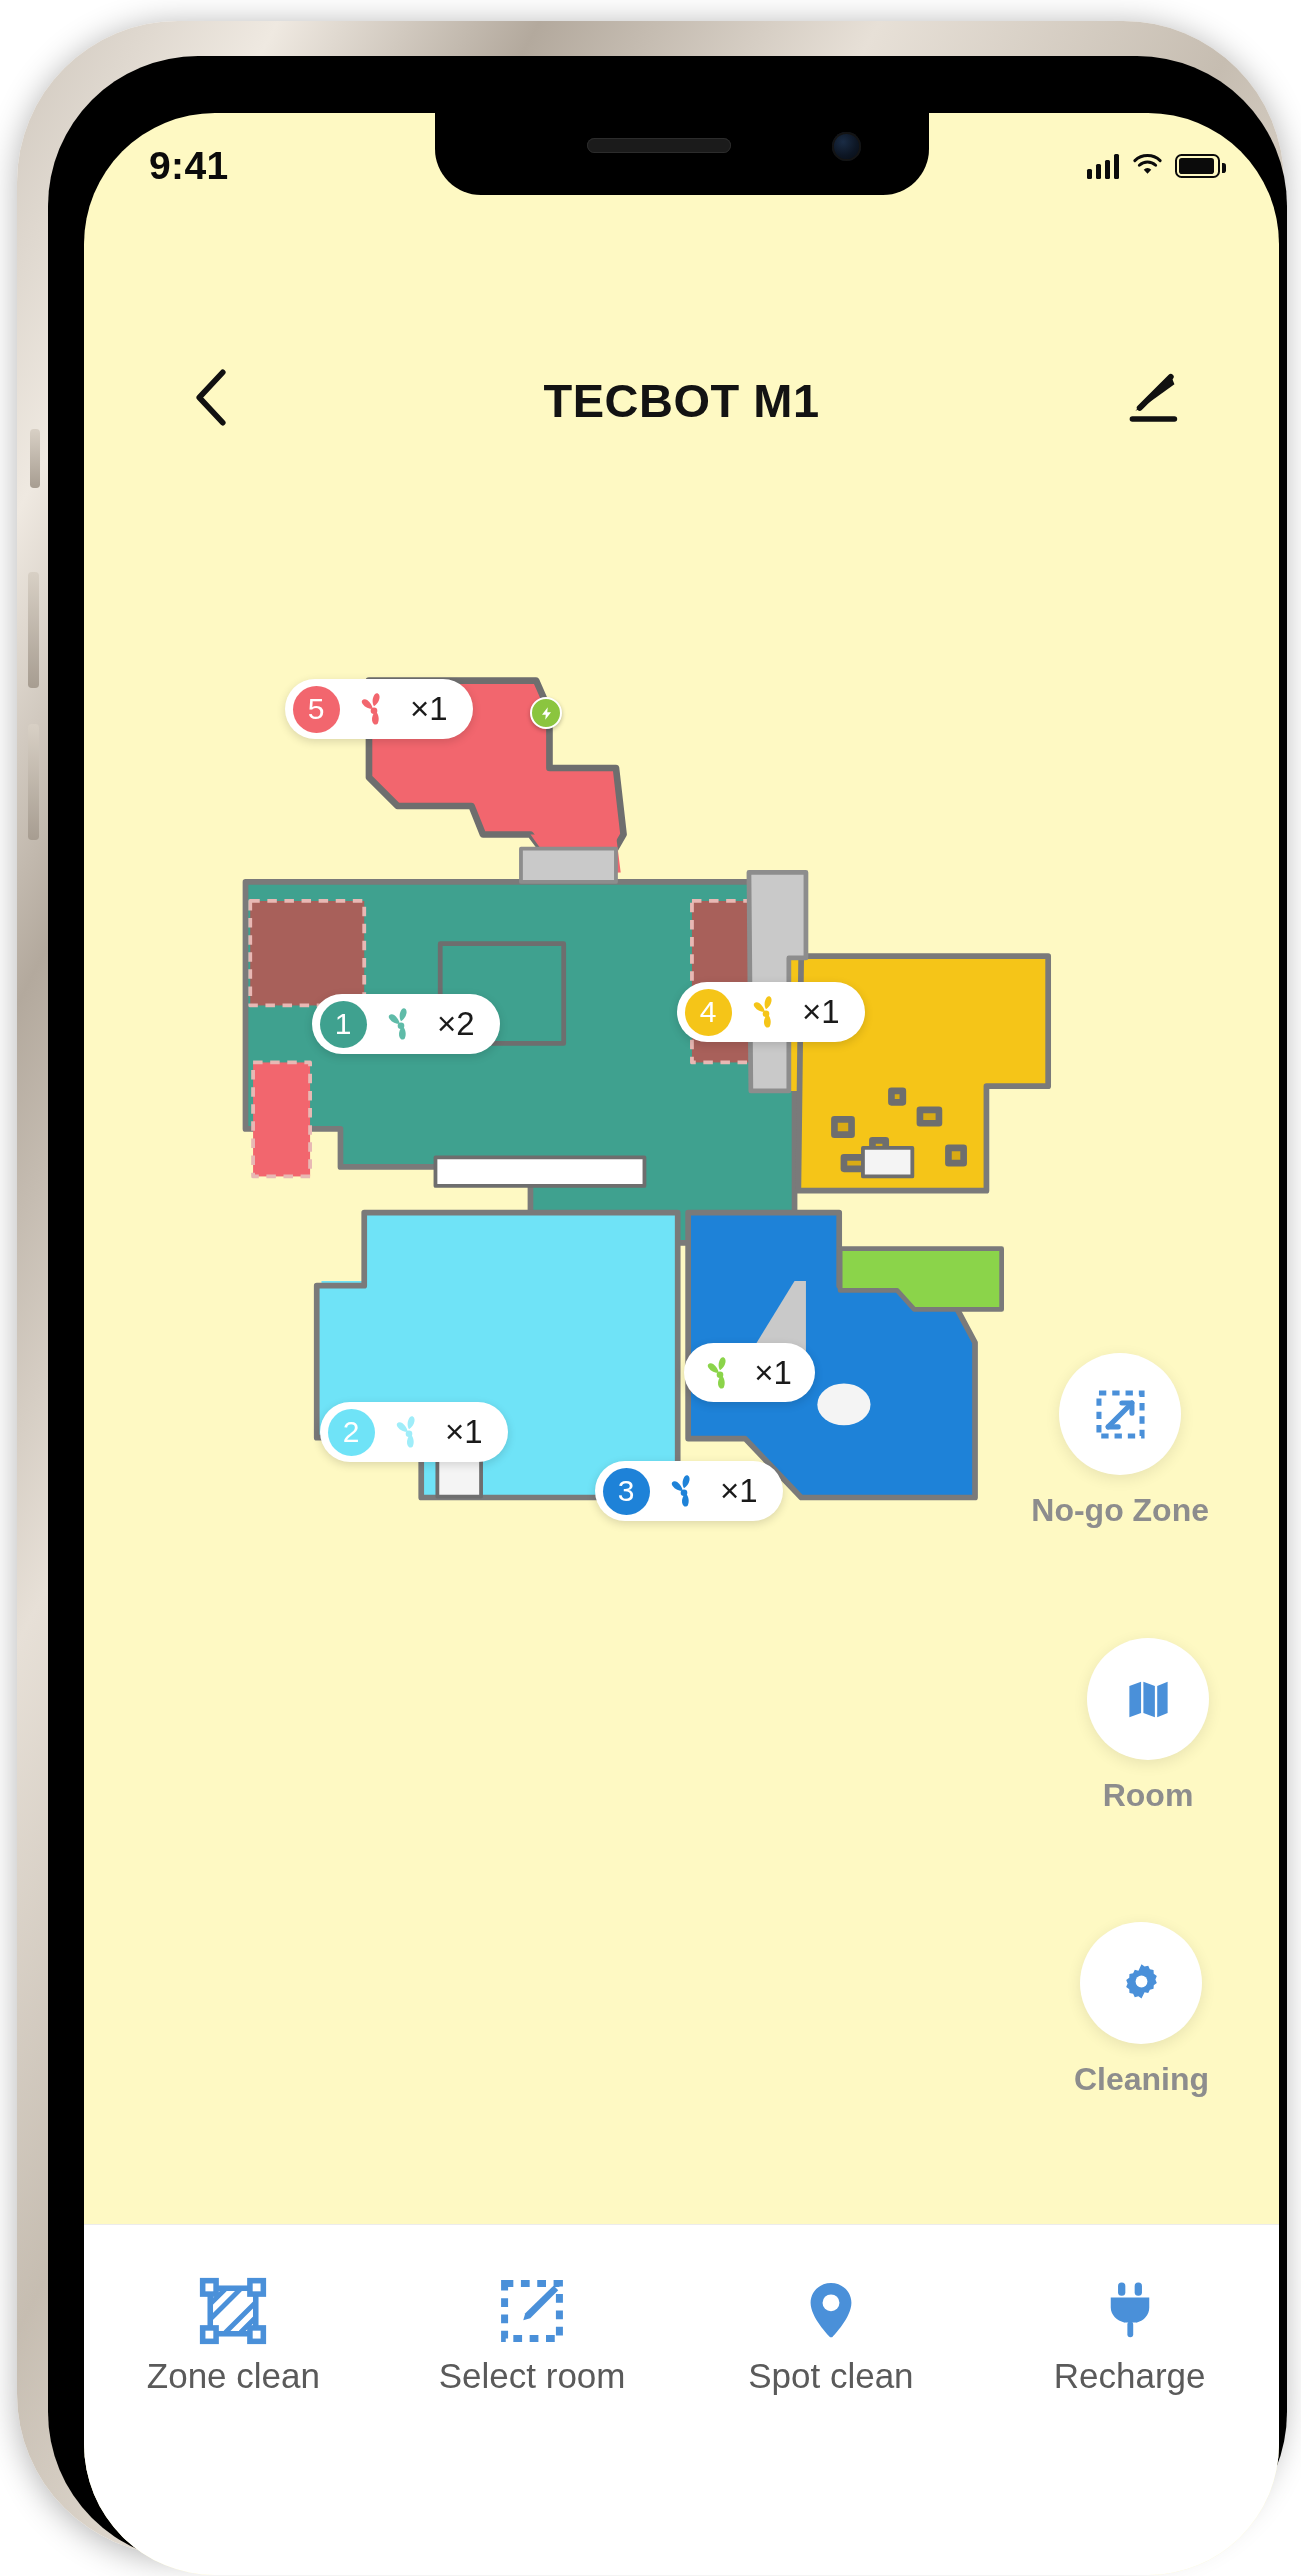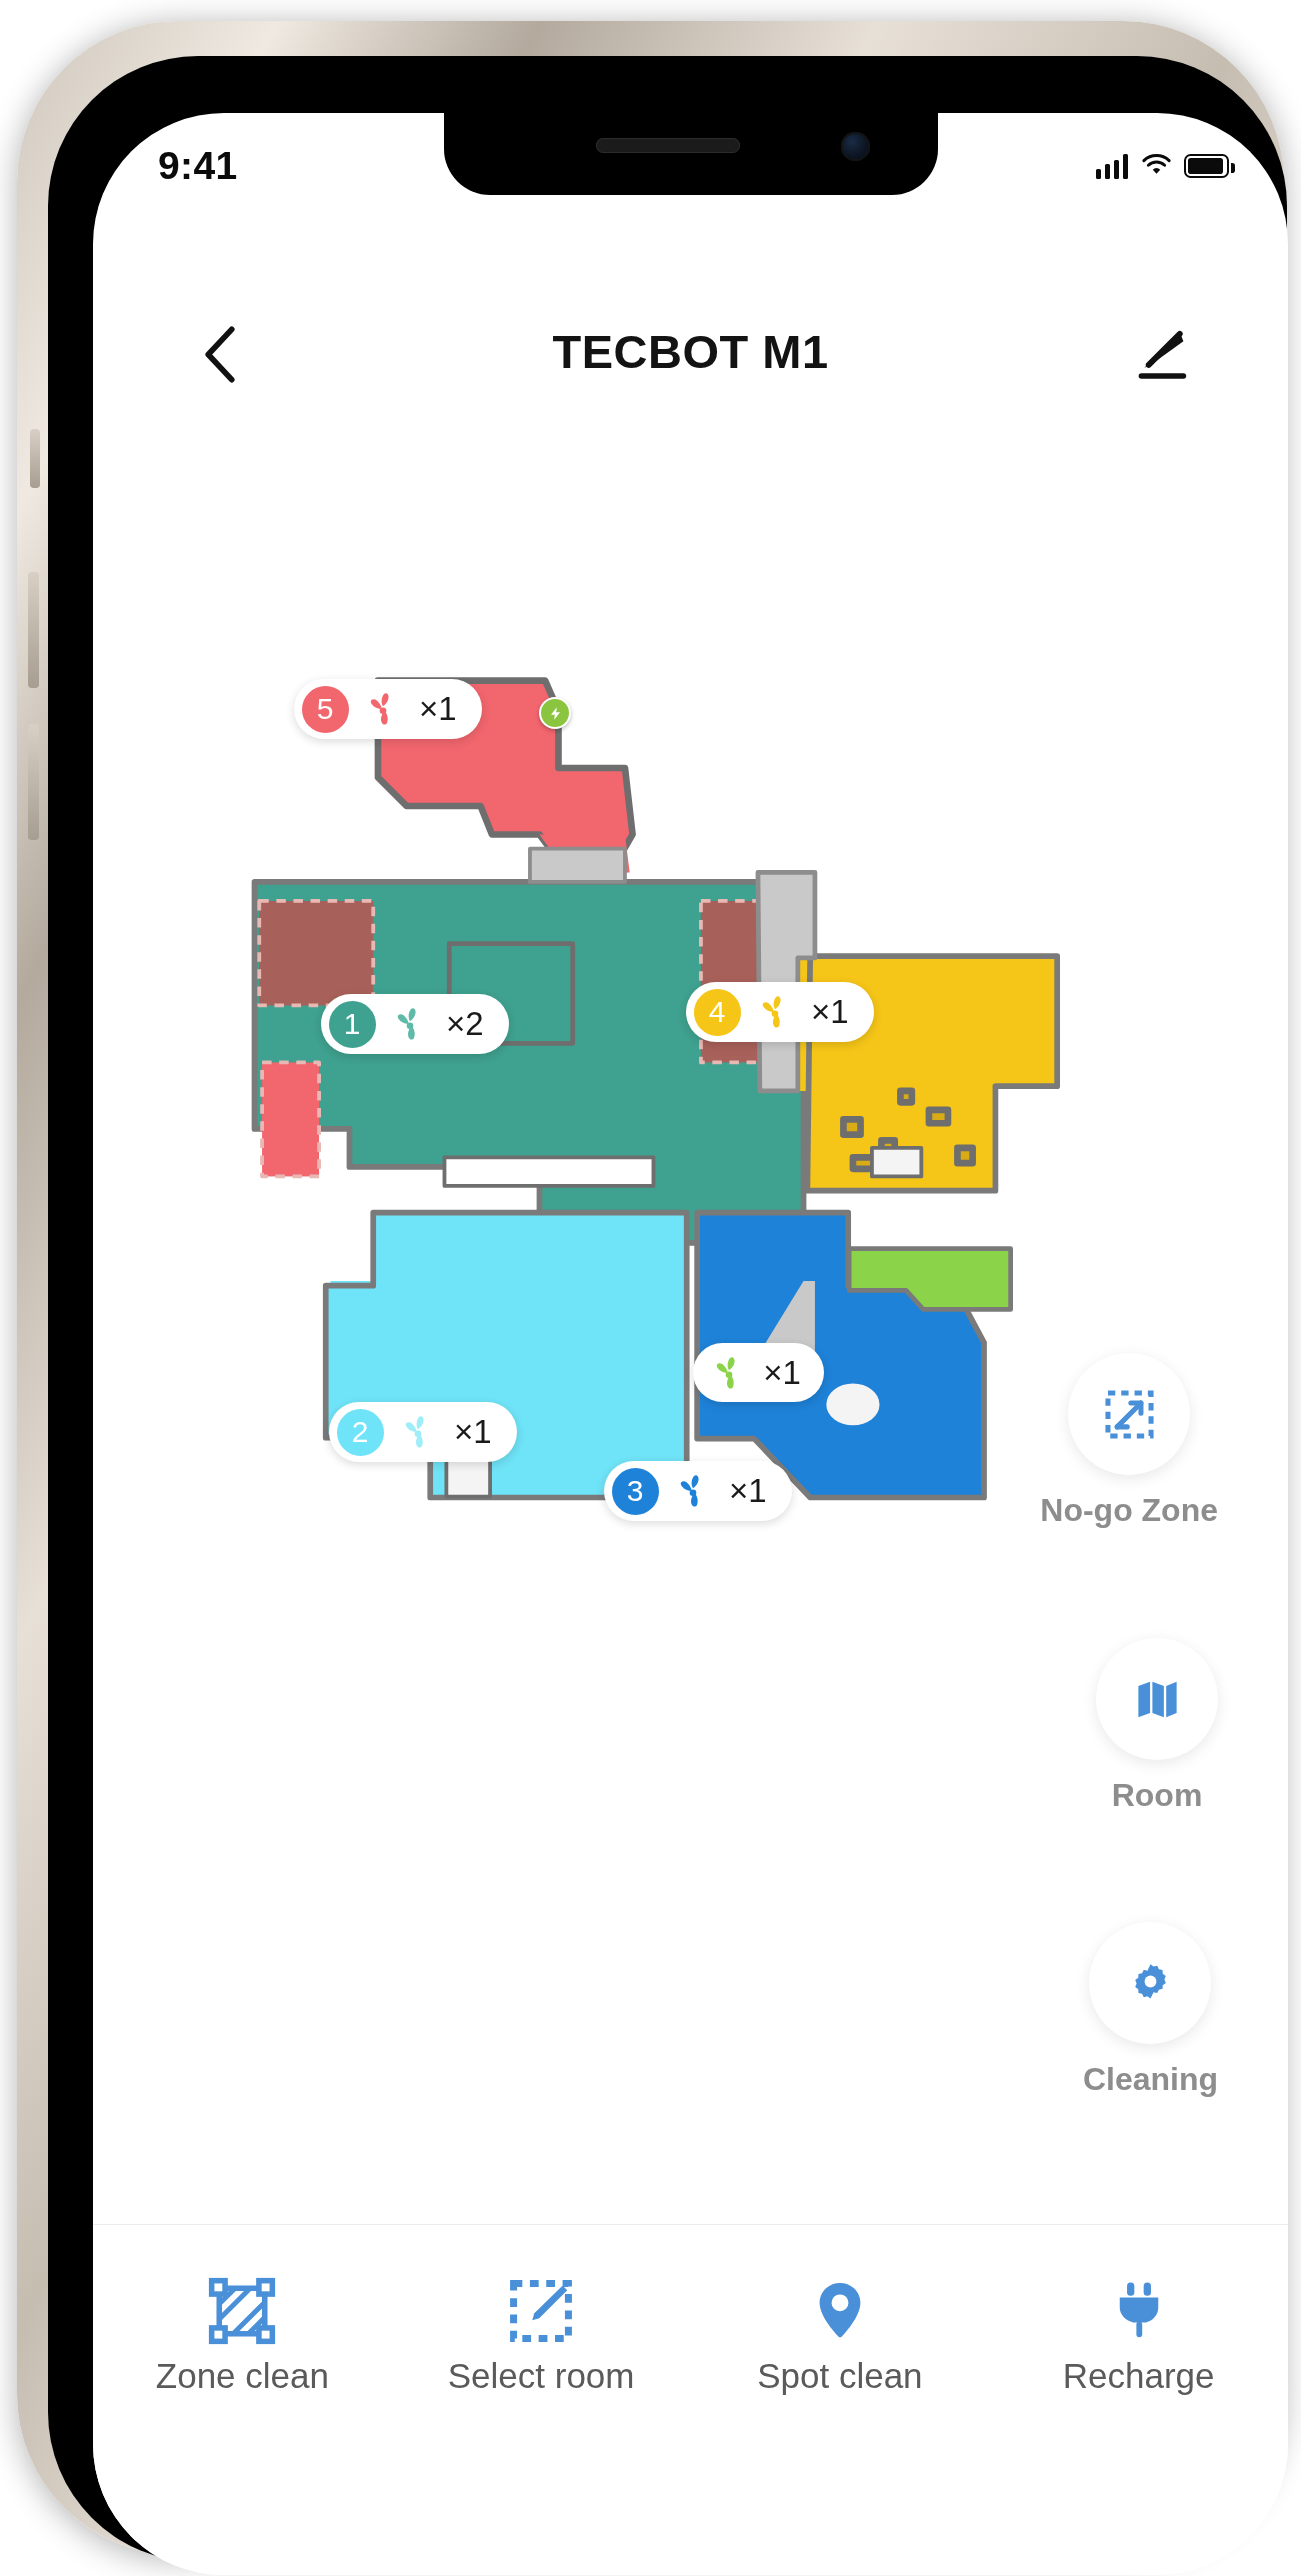--- a/index.html
+++ b/index.html
@@ -20,24 +20,24 @@
     background: linear-gradient(118deg,#cfc7bd 0%,#efe9e1 10%,#b3a99d 20%,#e7e0d7 33%,#c6bdb1 47%,#f2ece4 62%,#b9b0a4 78%,#e3dcd3 90%,#c2b9ad 100%);
     box-shadow: 0 3.8px 32px rgba(0,0,0,.30);
   }
   #phone-bezel {
     position: absolute; left: 31px; top: 35px;
     width: 1239px; height: 2506px;
     border-radius: 150px;
     background: #000;
   }
   #phone-screen {
-    position: absolute; left: 45px; top: 57px;
+    position: absolute; left: 36px; top: 57px;
     width: 1195px; height: 2462px;
     border-radius: 131px;
-    background: #ffffff;
+    background: #fef9c3;
     overflow: hidden;
   }
   
   .side-btn { position: absolute; background: linear-gradient(180deg,#d8d0c5,#a79d91); border-radius: 3.8px; }
   #btn-silent { left: 13.3px; top: 408px; width: 9.5px; height: 59px; }
   #btn-volup  { left: 11.4px; top: 551px; width: 10.4px; height: 116px; }
   #btn-voldn  { left: 11.4px; top: 703px; width: 10.4px; height: 116px; }
   #btn-power  { right: 11.4px; top: 608px; width: 10.4px; height: 190px; }
 
   
@@ -69,21 +69,21 @@
   .sig-bars i { width: 5.7px; background: #0b0b0b; border-radius: 1.5px; display:block; }
   .sig-bars i:nth-child(1){height:9.5px;} .sig-bars i:nth-child(2){height:14.2px;}
   .sig-bars i:nth-child(3){height:19px;} .sig-bars i:nth-child(4){height:25px;}
   .battery { width: 45px; height: 24px; border: 2.8px solid #0b0b0b; border-radius: 6.6px; position: relative; }
   .battery::after { content:""; position:absolute; right:-7.6px; top:6.6px; width:3.8px; height:10.4px; background:#0b0b0b; border-radius:0 2.8px 2.8px 0; }
   .battery span { position:absolute; left:2.4px; top:2.4px; bottom:2.4px; width: 85%; background:#0b0b0b; border-radius:2.8px; display:block; }
 
   
   #app-header {
     position: absolute; left: 0; top: 211px; width: 100%; height: 104px; z-index: 20;
-    display: flex; align-items: flex-start; justify-content: space-between; padding: 0 96px;
+    display: flex; align-items: flex-end; justify-content: space-between; padding: 0 96px;
   }
   #back-button { width: 61px; height: 61px; display:flex; align-items:center; justify-content:center; cursor:pointer; }
   #page-title { font-size: 47px; font-weight: 700; color: #131313; letter-spacing: 0.5px; }
   #edit-button { width: 61px; height: 61px; display:flex; align-items:center; justify-content:center; cursor:pointer; }
 
   
   #map-area { position: absolute; left: 0; top: 313px; width: 100%; height: 1805px; }
   #map-svg { position: absolute; left: 0; top: 0; width: 100%; height: 100%; }
 
   

